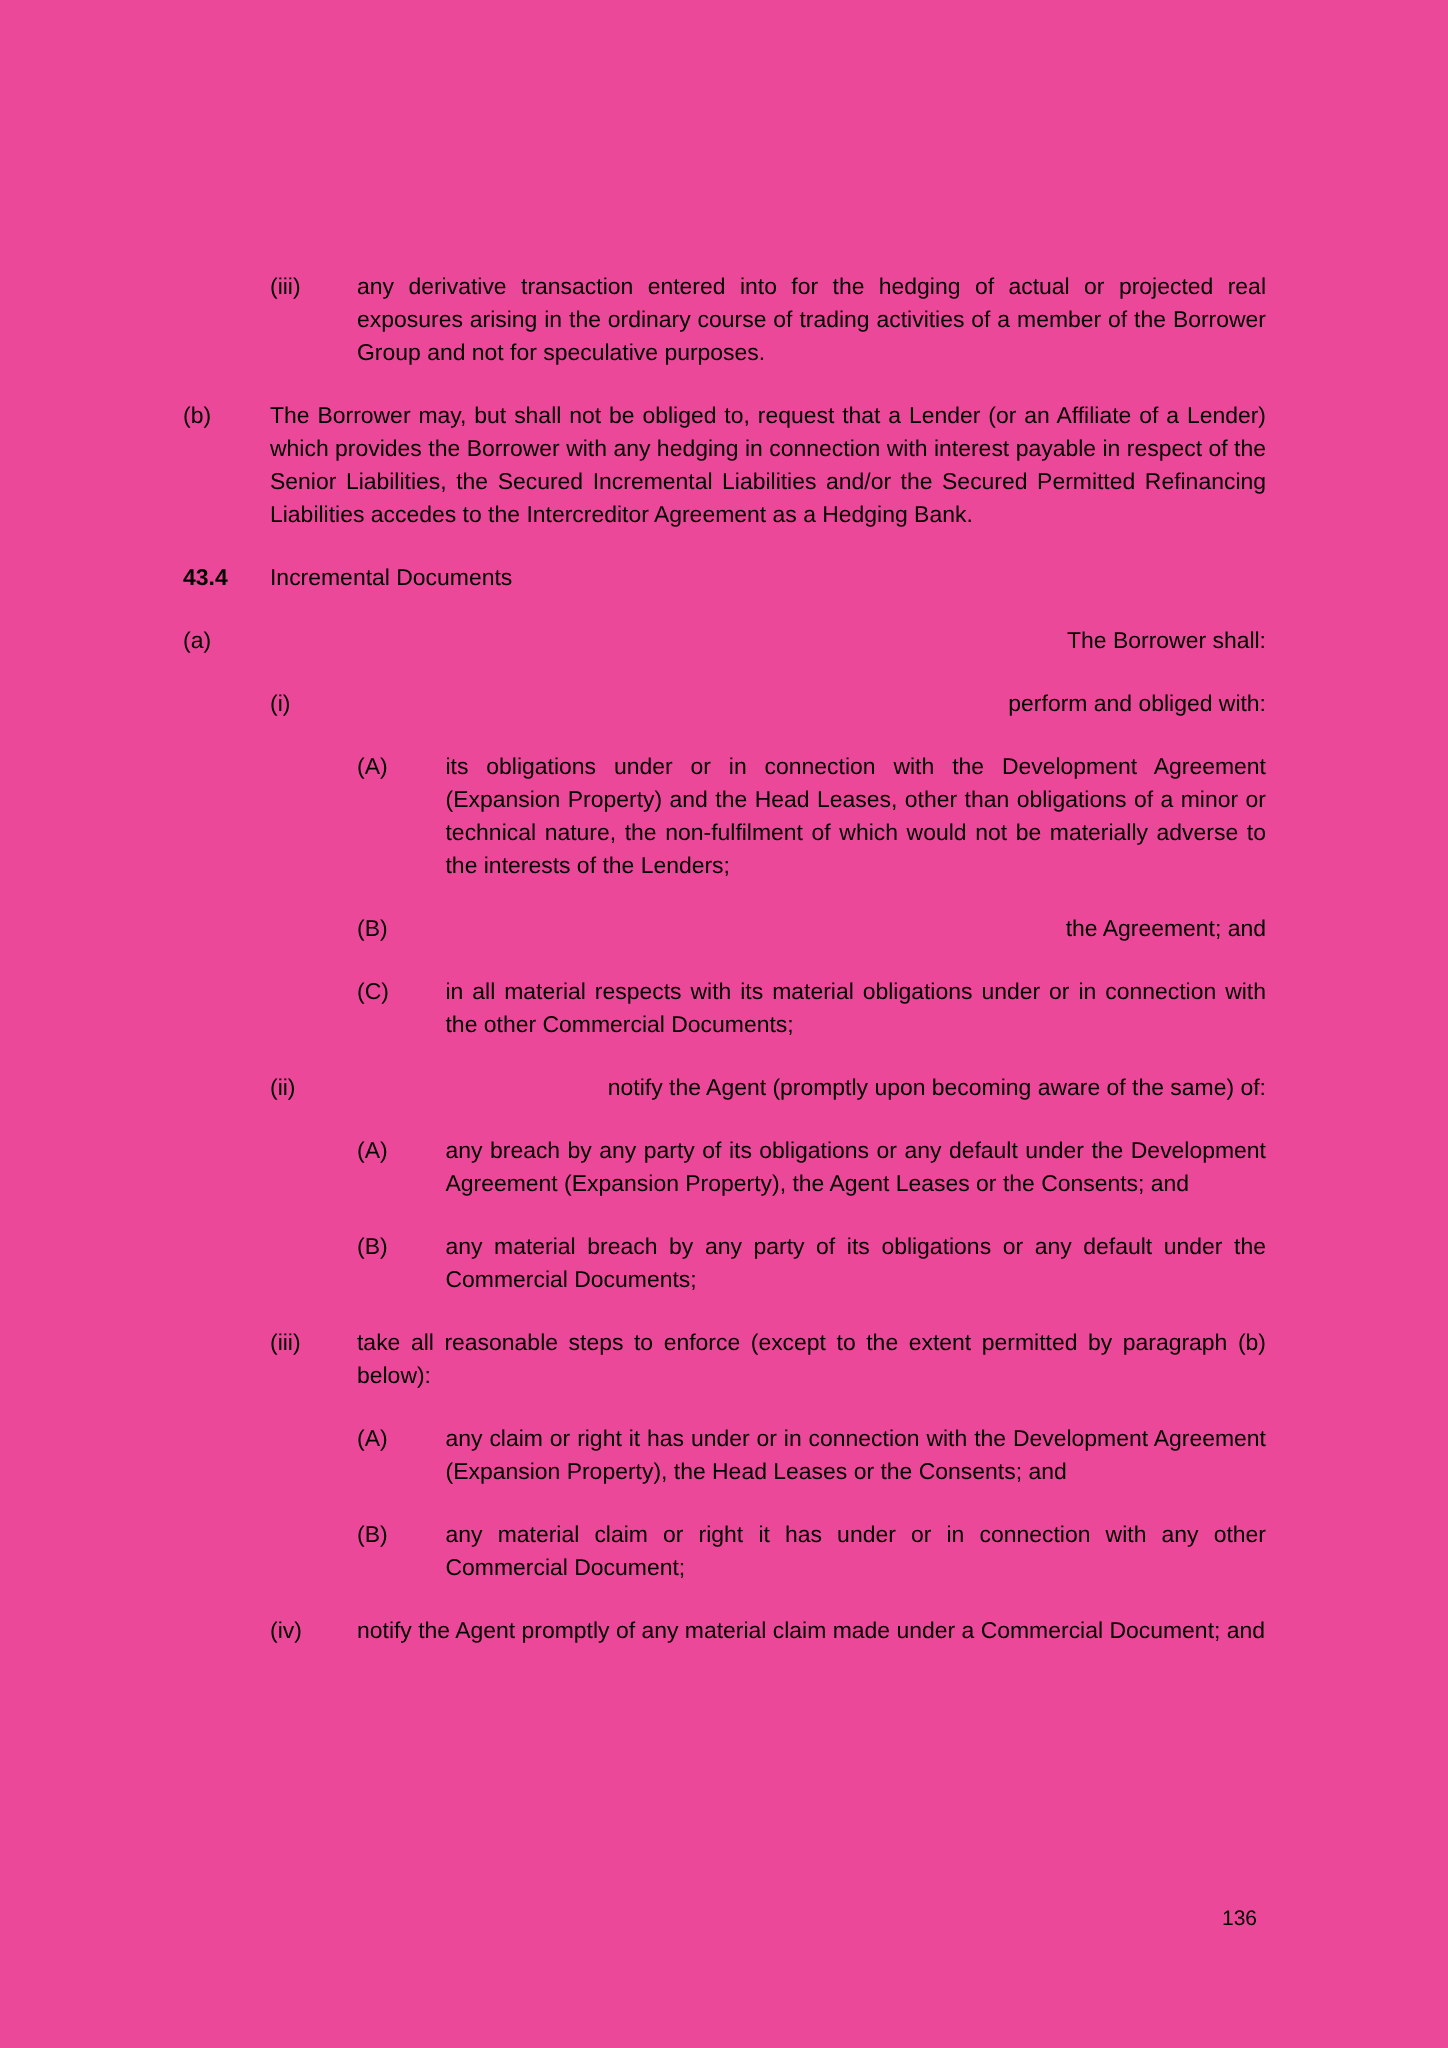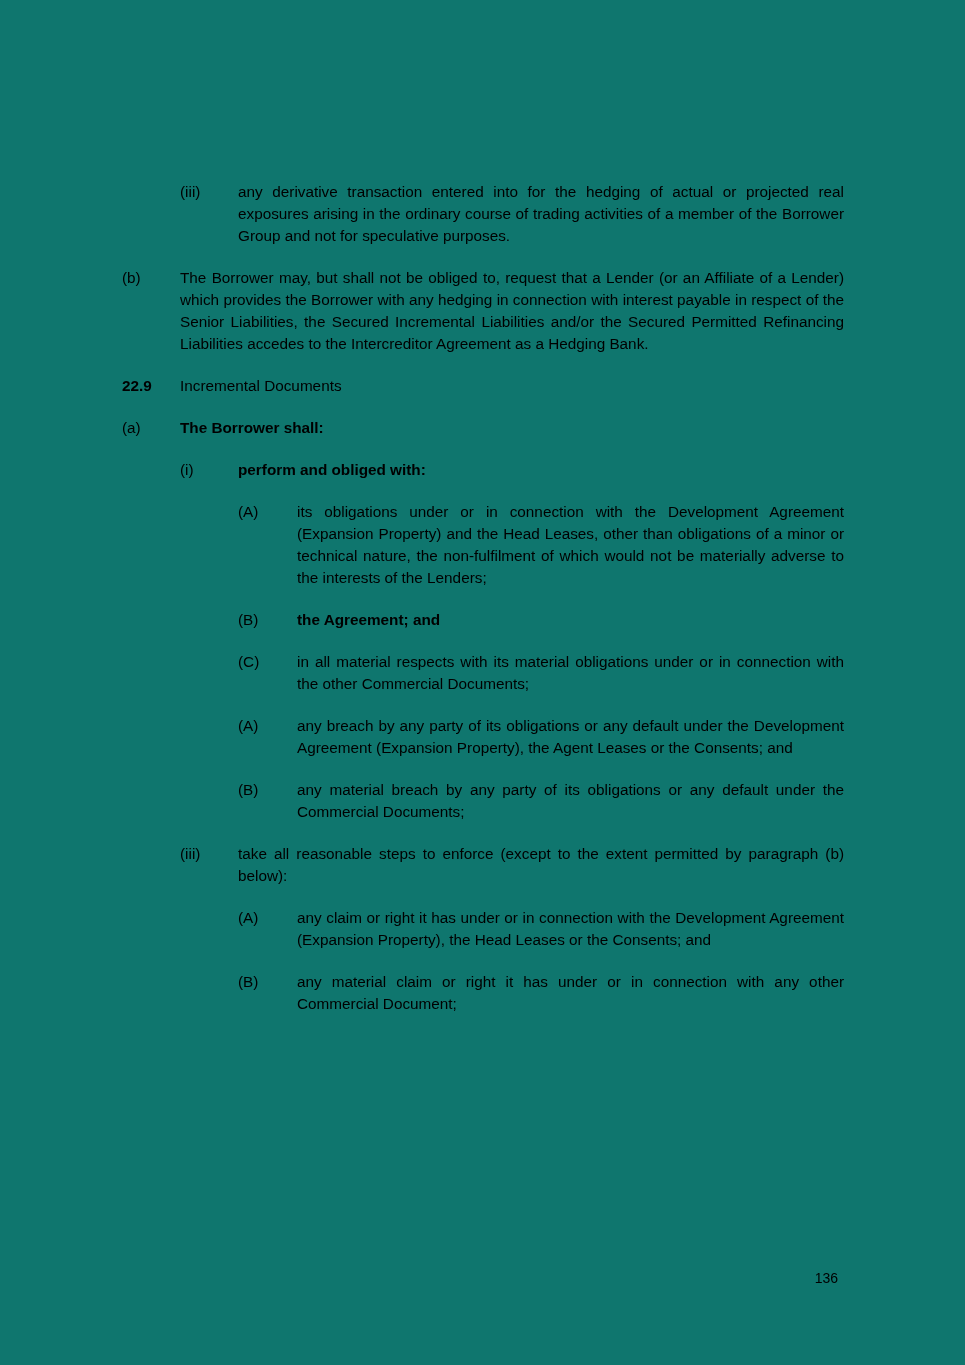--- a/index.html
+++ b/index.html
@@ -9,21 +9,21 @@
     height: 1365px;
     background: #ffffff;
     color: #000000;
     font-family: "Liberation Sans", sans-serif;
     position: relative;
     overflow: hidden;
   }
   .page {
     position: absolute;
     inset: 0;
-    background: #0f766e;
+    background: #ec4899;
   }
   .content {
     padding: 181px 121px 0 122px; 
   }
   .clause {
     display: flex;
     font-size: 15.3px;
     line-height: 22px;
     margin-bottom: 20px;
   }
@@ -34,21 +34,21 @@
     flex: 0 0 58px;
     text-align: left;
   }
   .lvl3 .marker { flex: 0 0 59px; }
   .text {
     flex: 1 1 auto;
     text-align: justify;
   }
   .heading .marker { font-weight: bold; }
   .heading .text { text-align: left; }
-  .short .text { text-align: left; font-weight: bold; }
+  .short .text { text-align: right; }
   .page-number {
     position: absolute;
     top: 1269px;
     right: 127px;
     font-size: 14px;
     line-height: 18px;
     margin-left: 15px;
   }
 </style>
 </head>
@@ -61,21 +61,21 @@
       <span class="marker">(iii)</span>
       <div class="text">any derivative transaction entered into for the hedging of actual or projected real exposures arising in the ordinary course of trading activities of a member of the Borrower Group and not for speculative purposes.</div>
     </div>
 
     <div class="clause lvl1">
       <span class="marker">(b)</span>
       <div class="text">The Borrower may, but shall not be obliged to, request that a Lender (or an Affiliate of a Lender) which provides the Borrower with any hedging in connection with interest payable in respect of the Senior Liabilities, the Secured Incremental Liabilities and/or the Secured Permitted Refinancing Liabilities accedes to the Intercreditor Agreement as a Hedging Bank.</div>
     </div>
 
     <div class="clause lvl1 heading">
-      <span class="marker">22.9</span>
+      <span class="marker">43.4</span>
       <div class="text">Incremental Documents</div>
     </div>
 
     <div class="clause lvl1 short">
       <span class="marker">(a)</span>
       <div class="text">The Borrower shall:</div>
     </div>
 
     <div class="clause lvl2 short">
       <span class="marker">(i)</span>
@@ -90,20 +90,24 @@
     <div class="clause lvl3 short">
       <span class="marker">(B)</span>
       <div class="text">the Agreement; and</div>
     </div>
 
     <div class="clause lvl3">
       <span class="marker">(C)</span>
       <div class="text">in all material respects with its material obligations under or in connection with the other Commercial Documents;</div>
     </div>
 
+    <div class="clause lvl2 short">
+      <span class="marker">(ii)</span>
+      <div class="text">notify the Agent (promptly upon becoming aware of the same) of:</div>
+    </div>
 
     <div class="clause lvl3">
       <span class="marker">(A)</span>
       <div class="text">any breach by any party of its obligations or any default under the Development Agreement (Expansion Property), the Agent Leases or the Consents; and</div>
     </div>
 
     <div class="clause lvl3">
       <span class="marker">(B)</span>
       <div class="text">any material breach by any party of its obligations or any default under the Commercial Documents;</div>
     </div>
@@ -116,17 +120,21 @@
     <div class="clause lvl3">
       <span class="marker">(A)</span>
       <div class="text">any claim or right it has under or in connection with the Development Agreement (Expansion Property), the Head Leases or the Consents; and</div>
     </div>
 
     <div class="clause lvl3">
       <span class="marker">(B)</span>
       <div class="text">any material claim or right it has under or in connection with any other Commercial Document;</div>
     </div>
 
+    <div class="clause lvl2">
+      <span class="marker">(iv)</span>
+      <div class="text">notify the Agent promptly of any material claim made under a Commercial Document; and</div>
+    </div>
 
   </div>
 
   <div class="page-number">136</div>
 </div>
 
 </body></html>

